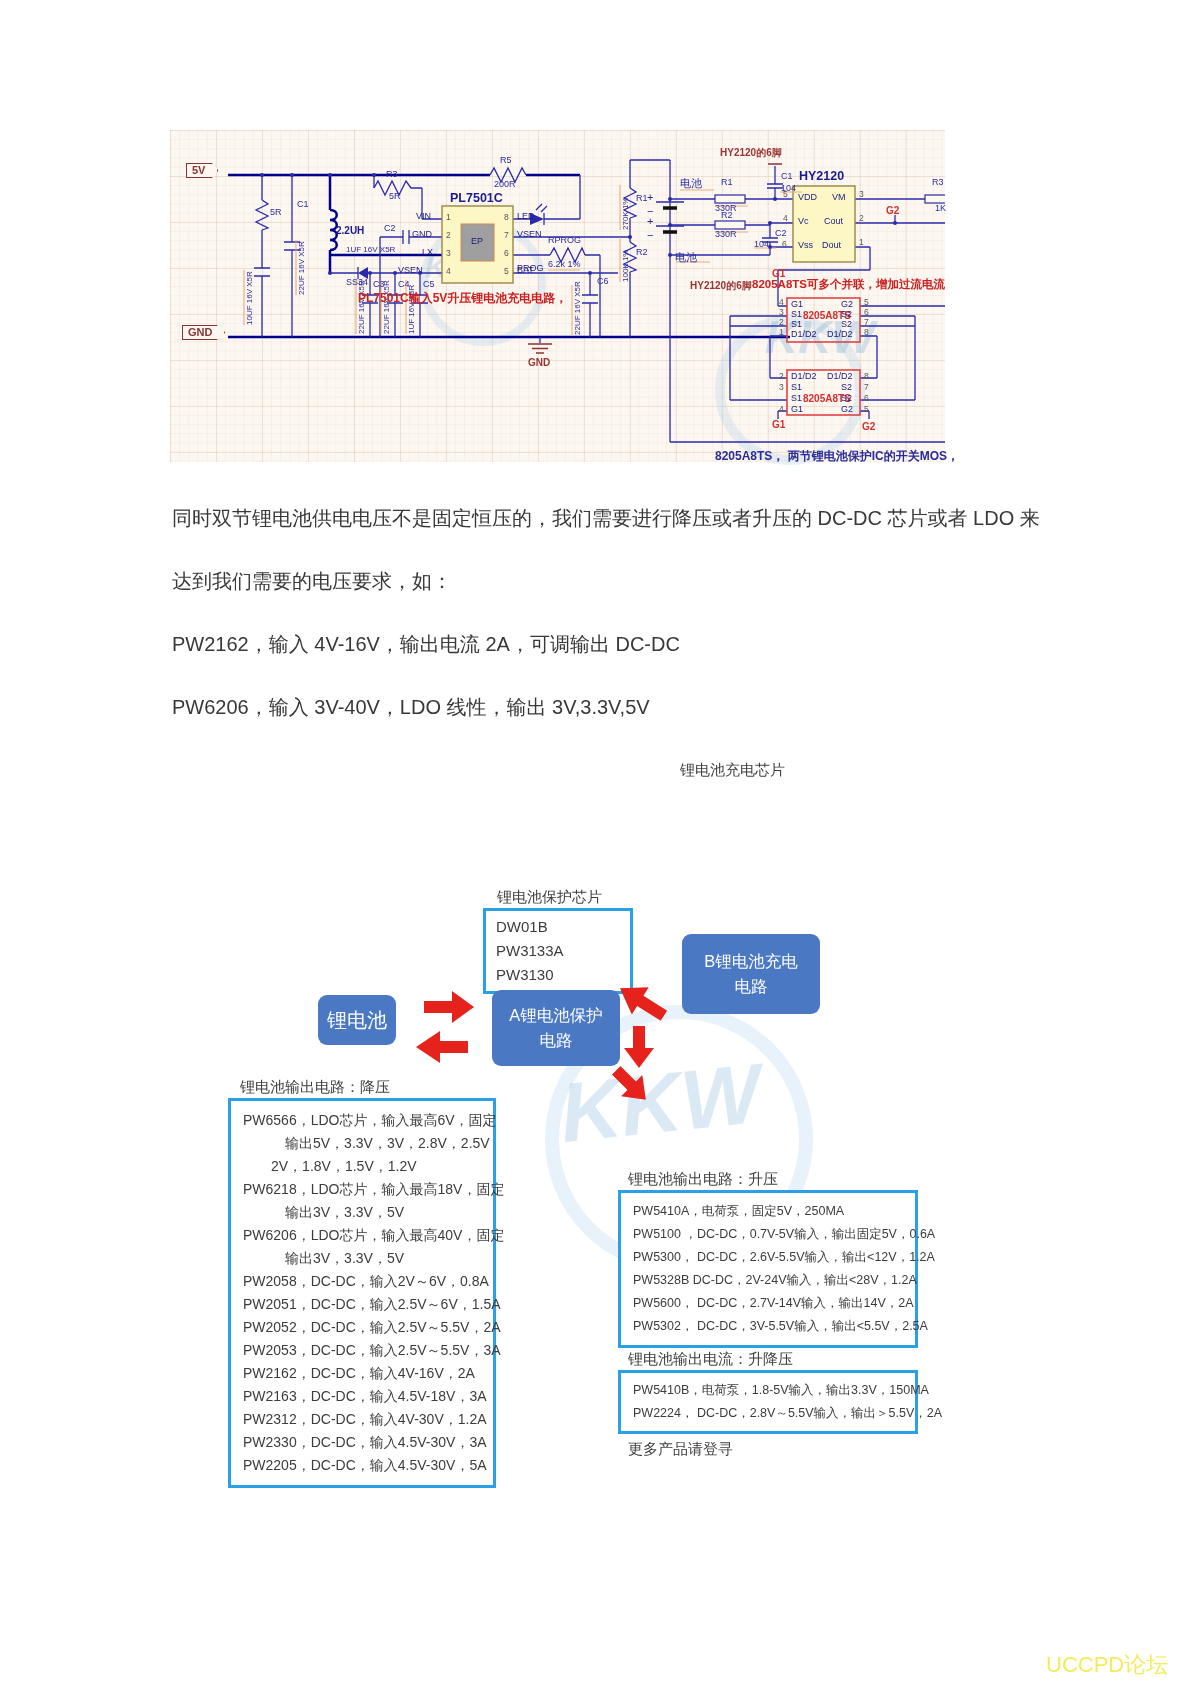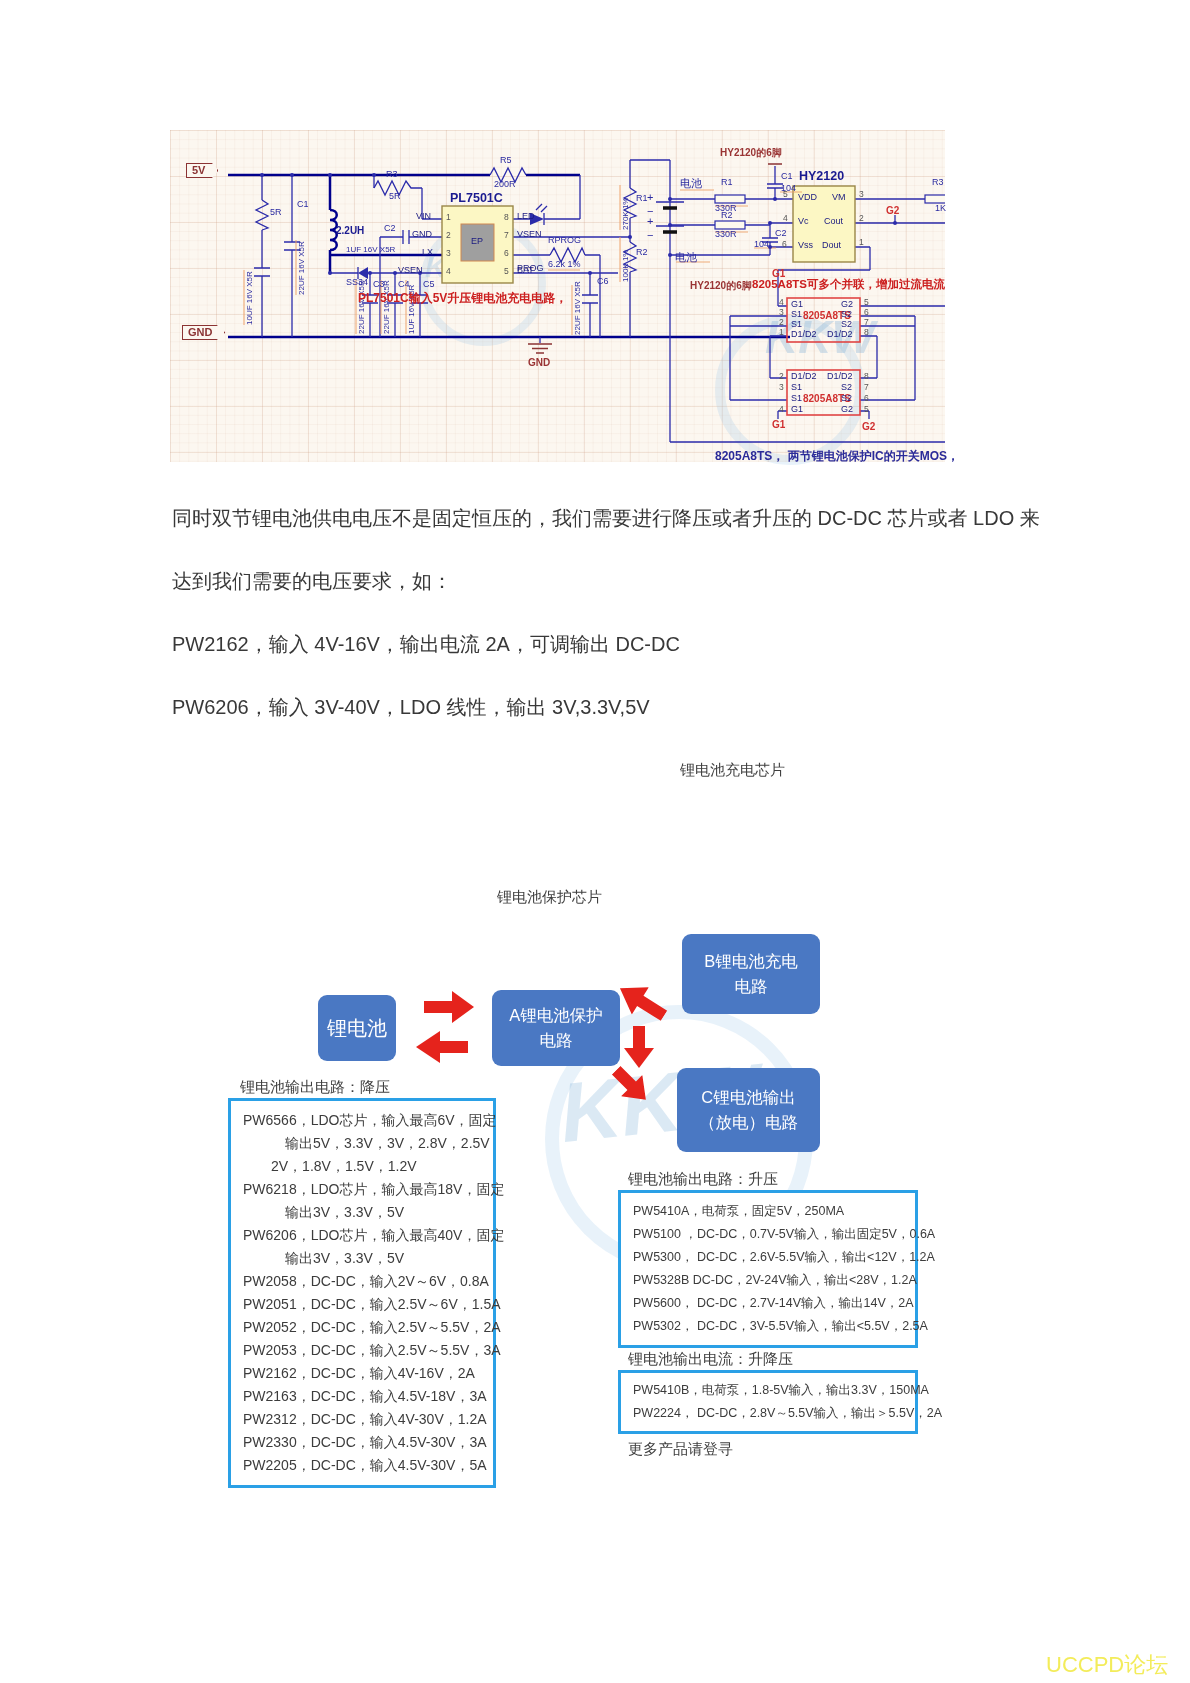--- a/index.html
+++ b/index.html
@@ -244,28 +244,31 @@
   <div class="para" style="top:568px;">达到我们需要的电压要求，如：</div>
   <div class="para" style="top:631px;">PW2162，输入 4V-16V，输出电流 2A，可调输出 DC-DC</div>
   <div class="para" style="top:694px;">PW6206，输入 3V-40V，LDO 线性，输出 3V,3.3V,5V</div>
 
   <div class="wm-circle" style="left:545px;top:1005px;width:240px;height:240px;border-width:14px;"></div>
   <span class="wm-text" style="left:560px;top:1055px;font-size:84px;transform:rotate(-6deg);color:rgba(125,175,215,.28);">KKW</span>
 
   <div class="label15" style="left:680px;top:761px;">锂电池充电芯片</div>
 
   <div class="label15" style="left:497px;top:888px;">锂电池保护芯片</div>
-
-  <div class="bluebox" style="left:318px;top:995px;width:78px;height:66px;font-size:20px;">锂电池</div>
+  <div class="listbox" style="left:483px;top:908px;width:134px;padding:4px 0 4px 10px;font-size:15px;line-height:24px;">
+      <div class="line">DW01B</div>
+      <div class="line">PW3133A</div>
+      <div class="line">PW3130</div>
+    </div>
+
+  <div class="bluebox" style="left:318px;top:995px;width:78px;height:50px;font-size:20px;">锂电池</div>
   <div class="bluebox" style="left:492px;top:990px;width:128px;height:76px;font-size:16.5px;">A锂电池保护
 电路</div>
   <div class="bluebox" style="left:682px;top:934px;width:138px;height:80px;font-size:16.5px;">B锂电池充电
 电路</div>
-  <div class="bluebox" style="left:677px;top:1068px;width:143px;height:84px;font-size:16.5px;">C锂电池输出
-（放电）电路</div>
 
   <svg class="arrow" style="left:424px;top:991px;" width="50" height="32">
     <polygon points="0,10 28,10 28,0 50,16 28,32 28,22 0,22"></polygon>
     </svg>
   <svg class="arrow" style="left:416px;top:1031px;" width="52" height="32">
     <polygon points="52,10 24,10 24,0 0,16 24,32 24,22 52,22"></polygon>
     </svg>
   <svg class="arrow" style="left:616px;top:986px;transform:rotate(32deg);" width="52" height="32">
     <polygon points="52,10 24,10 24,0 0,16 24,32 24,22 52,22"></polygon>
     </svg>

